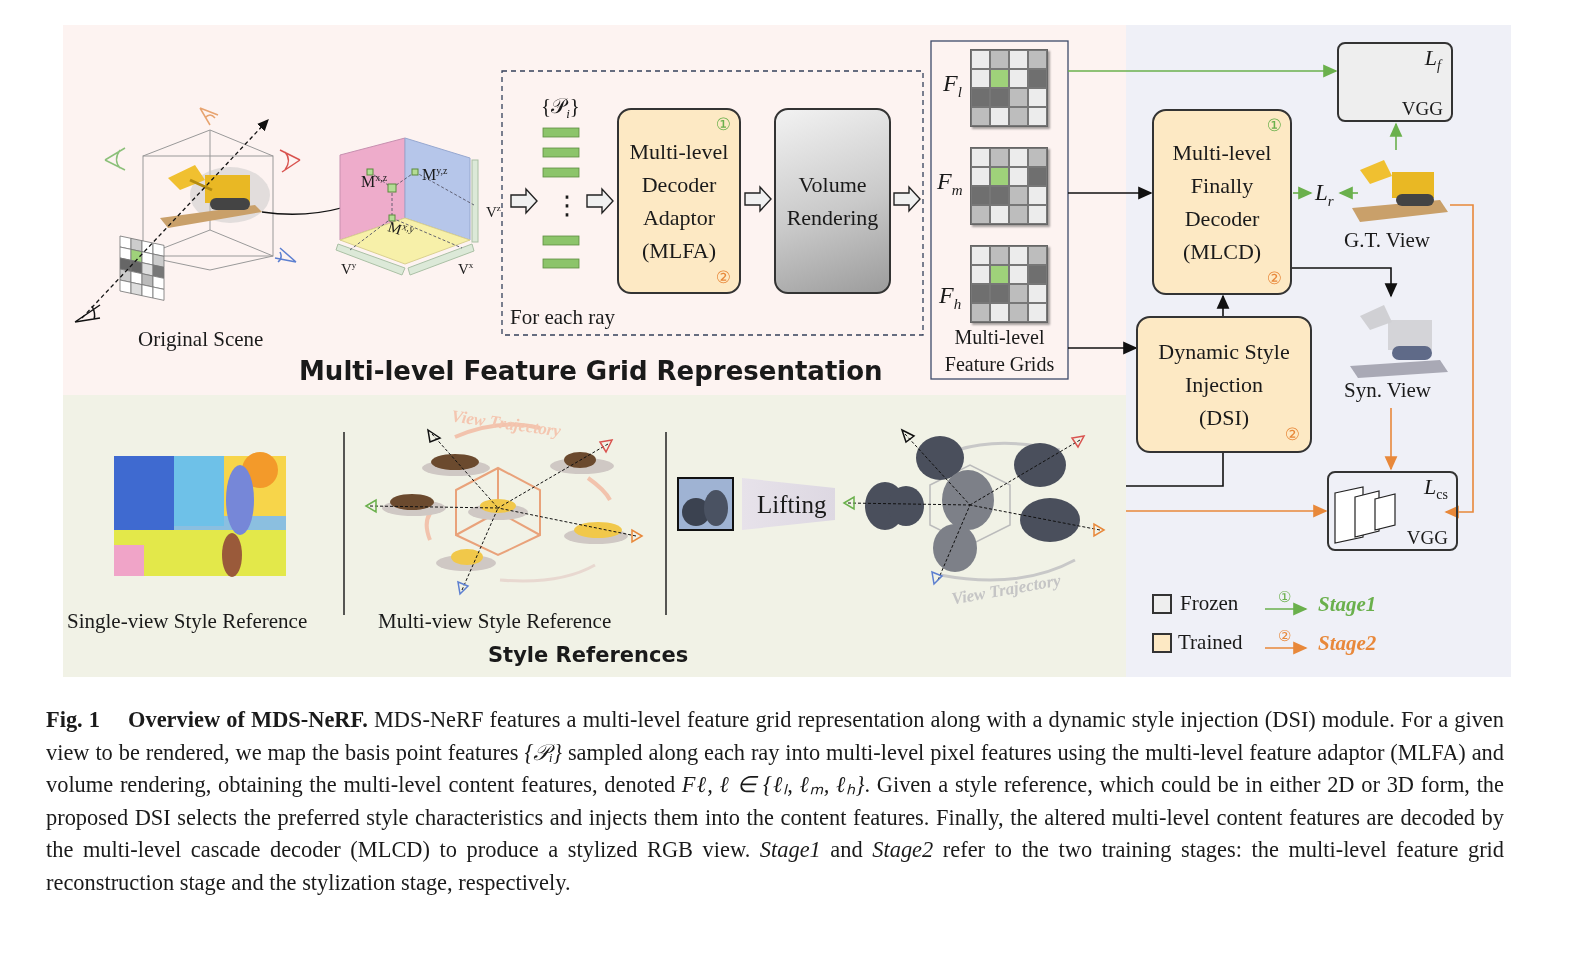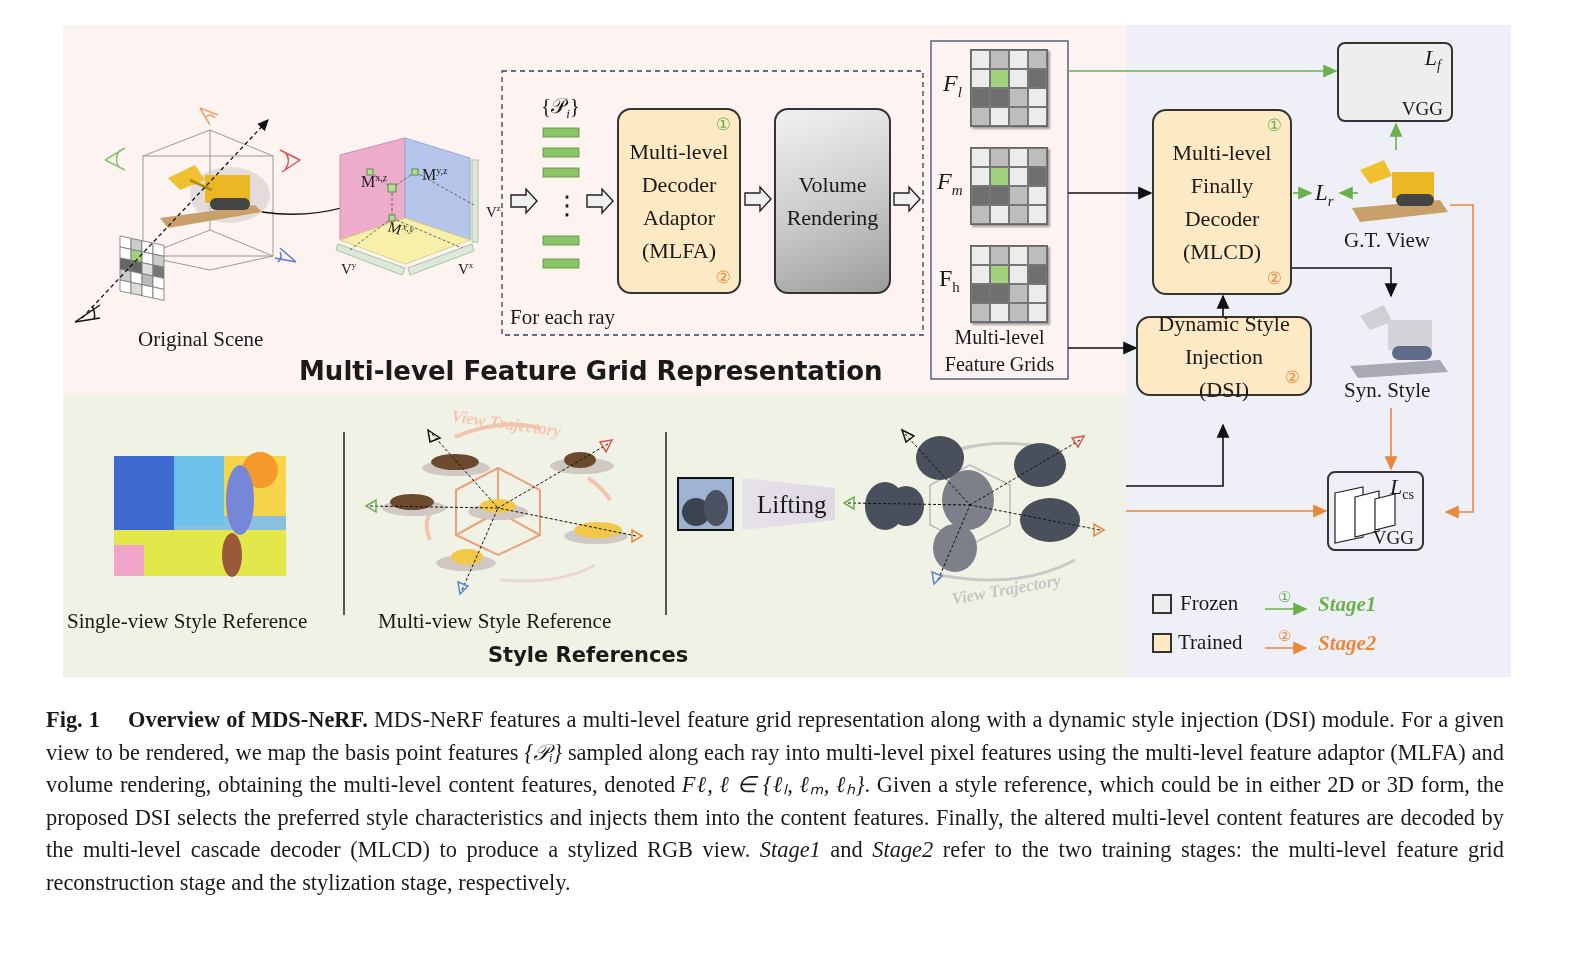--- a/index.html
+++ b/index.html
@@ -333,21 +333,21 @@
       <div>Rendering</div>
     </div>
   </div>
 
   <div class="lbl" style="left:943px;top:70px;font-size:24px;font-style:italic;">
     <span>F</span><sub style="font-size:15px">l</sub>
   </div>
   <div class="lbl" style="left:937px;top:168px;font-size:24px;font-style:italic;">
     <span>F</span><sub style="font-size:15px">m</sub>
   </div>
-  <div class="lbl" style="left:939px;top:265px;font-size:24px;">
+  <div class="lbl" style="left:939px;top:282px;font-size:24px;font-style:italic;">
     <span>F</span><sub style="font-size:15px">h</sub>
   </div>
   <div class="grid4 fgrid" style="left:970px;top:49px;">
       <span style="background: rgb(236, 236, 236);"></span>
       <span style="background: rgb(189, 189, 189);"></span>
       <span style="background: rgb(236, 236, 236);"></span>
       <span style="background: rgb(189, 189, 189);"></span>
       <span style="background: rgb(236, 236, 236);"></span>
       <span style="background: rgb(159, 210, 122);"></span>
       <span style="background: rgb(236, 236, 236);"></span>
@@ -407,48 +407,48 @@
   <div class="box trained" style="left:1152px;top:109px;width:140px;height:186px;">
     <div>
       <div>Multi-level</div>
       <div>Finally</div>
       <div>Decoder</div>
       <div>(MLCD)</div>
     </div>
     <span class="badge b1" style="right:8px;top:6px;">①</span>
     <span class="badge b2" style="right:8px;bottom:6px;">②</span>
   </div>
-  <div class="box trained" style="left:1136px;top:316px;width:176px;height:80px;">
+  <div class="box trained" style="left:1136px;top:316px;width:176px;height:137px;">
     <div>
       <div>Dynamic Style</div>
       <div>Injection</div>
       <div>(DSI)</div>
     </div>
     <span class="badge b2" style="right:10px;bottom:8px;">②</span>
   </div>
 
   <div class="lbl" style="left:1315px;top:180px;font-size:23px;font-style:italic;">
     <span>L</span><sub style="font-size:15px">r</sub>
   </div>
 
   <div class="box frozen" style="left:1337px;top:42px;width:116px;height:80px;border-radius:8px;">
     <span class="abs" style="right:10px;top:0px;font-size:22px;font-style:italic;line-height:28px;">
       <span>L</span><sub style="font-size:14px">f</sub>
     </span>
     <span class="abs" style="right:8px;bottom:-2px;font-size:19px;line-height:26px;">VGG</span>
   </div>
-  <div class="box frozen" style="left:1327px;top:471px;width:97px;height:80px;border-radius:8px;background:transparent;">
+  <div class="box frozen" style="left:1327px;top:471px;width:131px;height:80px;border-radius:8px;background:transparent;">
     <span class="abs" style="right:8px;top:0px;font-size:22px;font-style:italic;line-height:28px;">
       <span>L</span><sub style="font-size:14px;font-style:normal">cs</sub>
     </span>
     <span class="abs" style="right:8px;bottom:-2px;font-size:19px;line-height:26px;">VGG</span>
   </div>
 
   <div class="lbl" style="left:1344px;top:228px;font-size:21px;">G.T. View</div>
-  <div class="lbl" style="left:1344px;top:378px;font-size:21px;">Syn. Style</div>
+  <div class="lbl" style="left:1344px;top:378px;font-size:21px;">Syn. View</div>
 
   <div class="lbl" style="left:67px;top:609px;font-size:21px;">Single-view Style Reference</div>
   <div class="lbl" style="left:378px;top:609px;font-size:21px;">Multi-view Style Reference</div>
   <div class="lbl" style="left:757px;top:491px;font-size:25px;">Lifting</div>
   <div class="lbl" style="left:451px;top:414px;font-size:17px;font-style:italic;font-weight:bold;color:#f4c6b0;transform:rotate(8deg);">View Trajectory</div>
   <div class="lbl" style="left:951px;top:580px;font-size:17px;font-style:italic;font-weight:bold;color:#c5c5c5;transform:rotate(-10deg);">View Trajectory</div>
   <div class="lbl sans-bold" style="left:488px;top:643px;font-size:21px;text-align:center;">Style References</div>
 
   <div class="legend-sq" style="left:1152px;top:594px;background:#eeeeee;"></div>
   <div class="lbl" style="left:1180px;top:591px;font-size:21px;">Frozen</div>

